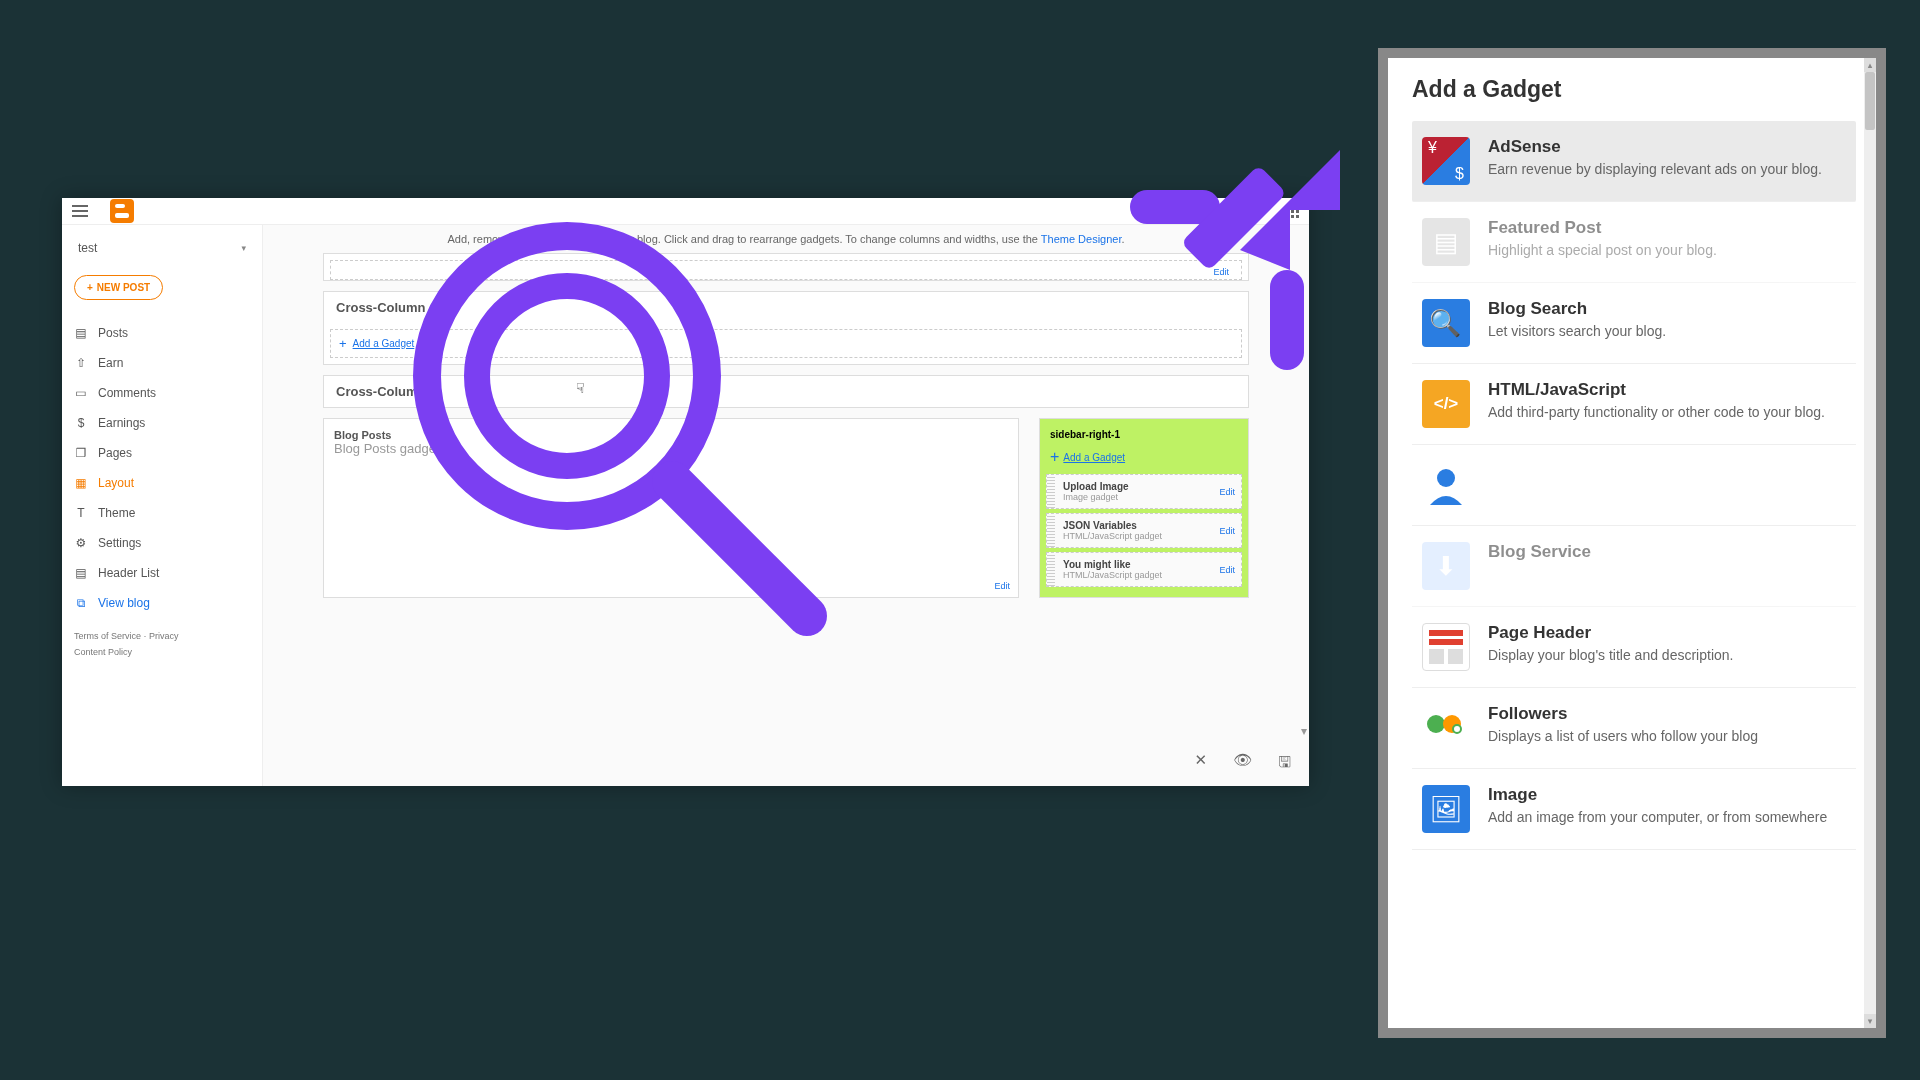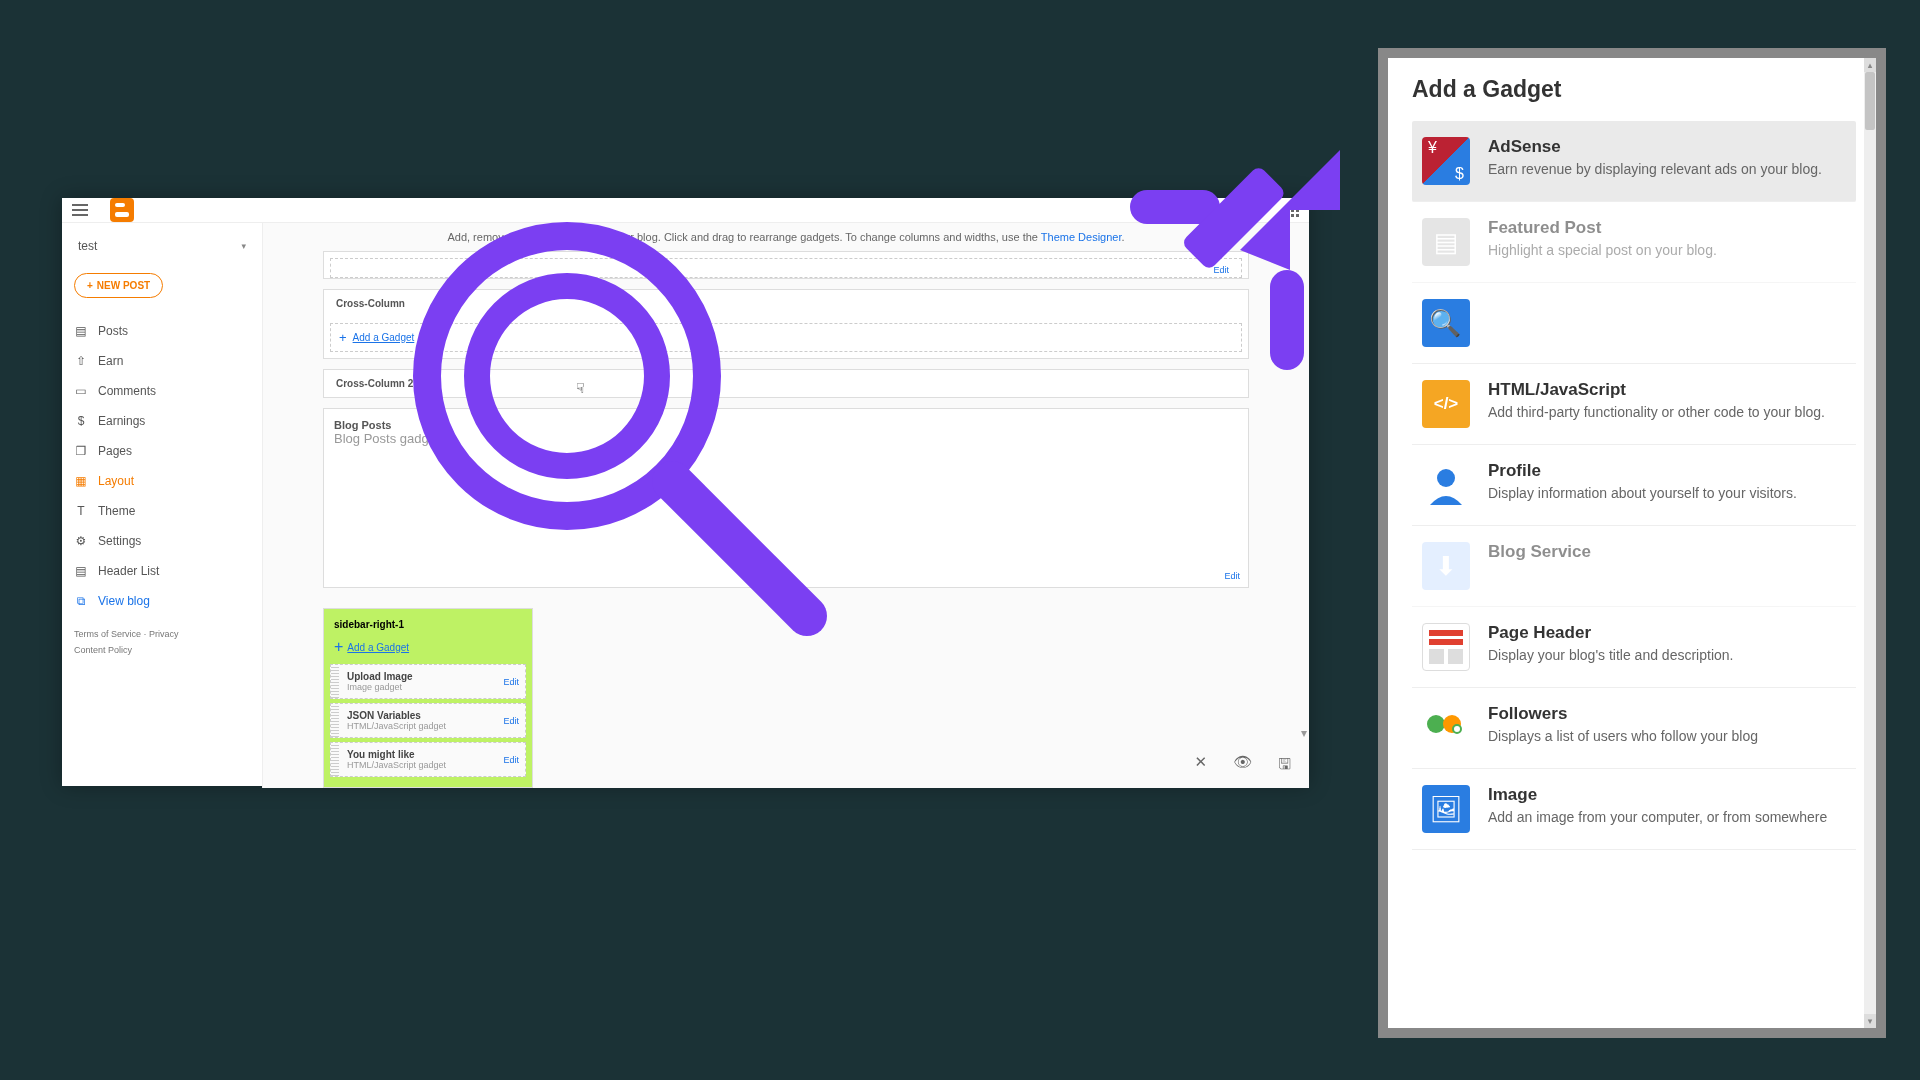--- a/index.html
+++ b/index.html
@@ -37,29 +37,29 @@
   .nav-icon{width:14px;text-align:center;font-size:12px;}
   .view-blog{color:#1a73e8;}
   .footer-links{padding:10px 12px;font-size:9px;color:#777;line-height:1.8;}
 
   .main { flex:1; background:#fafafa; border-left:1px solid #eee; position:relative; overflow:hidden;}
   .instruction{font-size:11px;color:#666;text-align:center;padding:8px 20px;}
   .instruction a{color:#1a73e8;text-decoration:none;}
 
   .layout-canvas{padding:0 60px;}
   .zone-box{background:#fff;border:1px solid #ddd;margin-bottom:10px;font-size:11px;}
-  .zone-header{padding:8px 12px;font-weight:bold;color:#555;font-size:10px;}
+  .zone-header{padding:8px 12px;font-weight:bold;color:#555;font-size:13px;}
   .gadget-slot{border:1px dashed #ccc;margin:6px;padding:6px 8px;display:flex;align-items:center;gap:6px;}
   .gadget-slot .plus{color:#1a73e8;font-size:13px;}
   .gadget-slot a{color:#1a73e8;font-size:10px;text-decoration:underline;}
   .small-edit{color:#1a73e8;font-size:9px;float:right;padding:4px 8px;}
   .top-gadget-bar{border:1px dashed #ccc;height:20px;margin:6px 6px 0 6px;position:relative;}
   .top-gadget-bar .small-edit{position:absolute;right:4px;top:2px;}
 
-  .split-area{display:flex;gap:20px;margin-top:8px;flex-direction:column;}
+  .split-area{display:flex;gap:20px;margin-top:8px;}
   .left-col{flex:1;}
   .right-col{width:210px;}
   .posts-box{border:1px solid #ddd;background:#fff;height:180px;padding:10px;font-size:11px;position:relative;}
   .posts-box .title{font-weight:bold;color:#555;}
   .posts-box .sub{color:#999;font-size:13px;}
   .posts-box .edit-bottom{position:absolute;right:8px;bottom:6px;color:#1a73e8;font-size:9px;}
 
   .sidebar-panel{border:1px solid #ddd;background:#bef264;padding:6px;}
   .sidebar-panel .title{font-weight:bold;font-size:10px;padding:4px;}
   .gadget-row{border:1px dashed #ccc;margin:4px 0;padding:6px;font-size:10px;position:relative;background:#fafafa;}
@@ -307,38 +307,38 @@
           </li>
           <li class="g-item disabled">
             <div class="g-icon featured-icon">▤</div>
             <div class="g-text">
               <div class="g-title">Featured Post</div>
               <div class="g-desc">Highlight a special post on your blog.</div>
             </div>
           </li>
           <li class="g-item">
             <div class="g-icon search-icon">🔍</div>
+            <div class="g-text">
+              <div class="g-title">Blog Search</div>
+              <div class="g-desc">Let visitors search your blog.</div>
+            </div>
           </li>
           <li class="g-item">
             <div class="g-icon html-icon" style="font-size: 17px; font-weight: bold;">&lt;/&gt;</div>
             <div class="g-text">
               <div class="g-title">HTML/JavaScript</div>
               <div class="g-desc">Add third-party functionality or other code to your blog.</div>
             </div>
           </li>
           <li class="g-item">
             <div class="g-icon profile-icon">
               <svg width="40" height="40">
                 <circle cx="20" cy="13" r="9" fill="#2a7de1"></circle>
                 <path d="M4 40 Q20 22 36 40 Z" fill="#2a7de1"></path>
               </svg>
-            </div>
-            <div class="g-text">
-              <div class="g-title">Profile</div>
-              <div class="g-desc">Display information about yourself to your visitors.</div>
             </div>
           </li>
           <li class="g-item disabled">
             <div class="g-icon archive-icon">⬇</div>
             <div class="g-text">
               <div class="g-title">Blog Service</div>
             </div>
           </li>
           <li class="g-item">
             <div class="g-icon header-icon">

